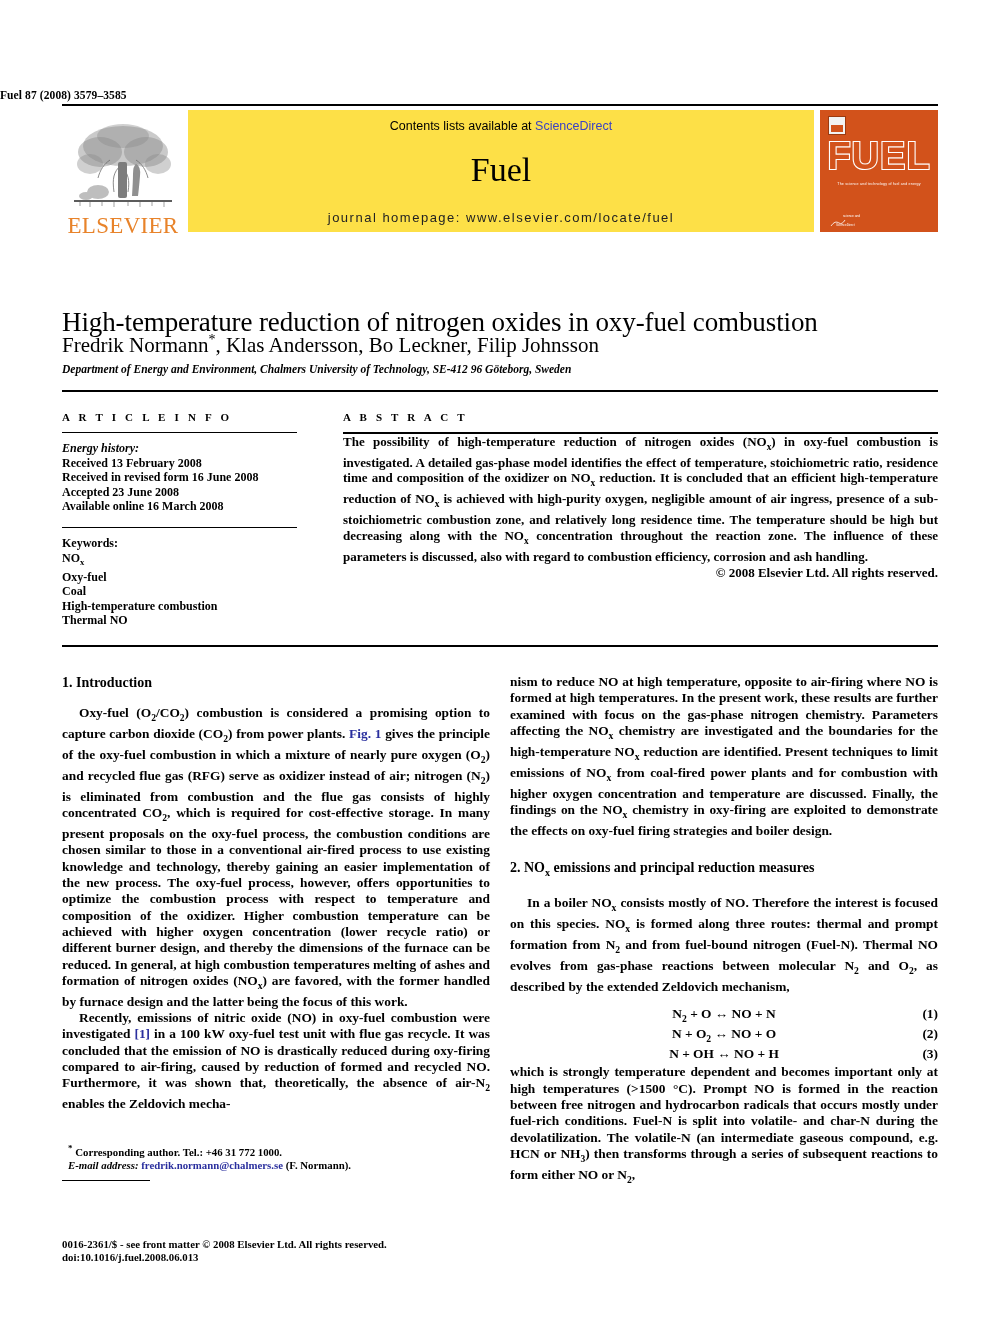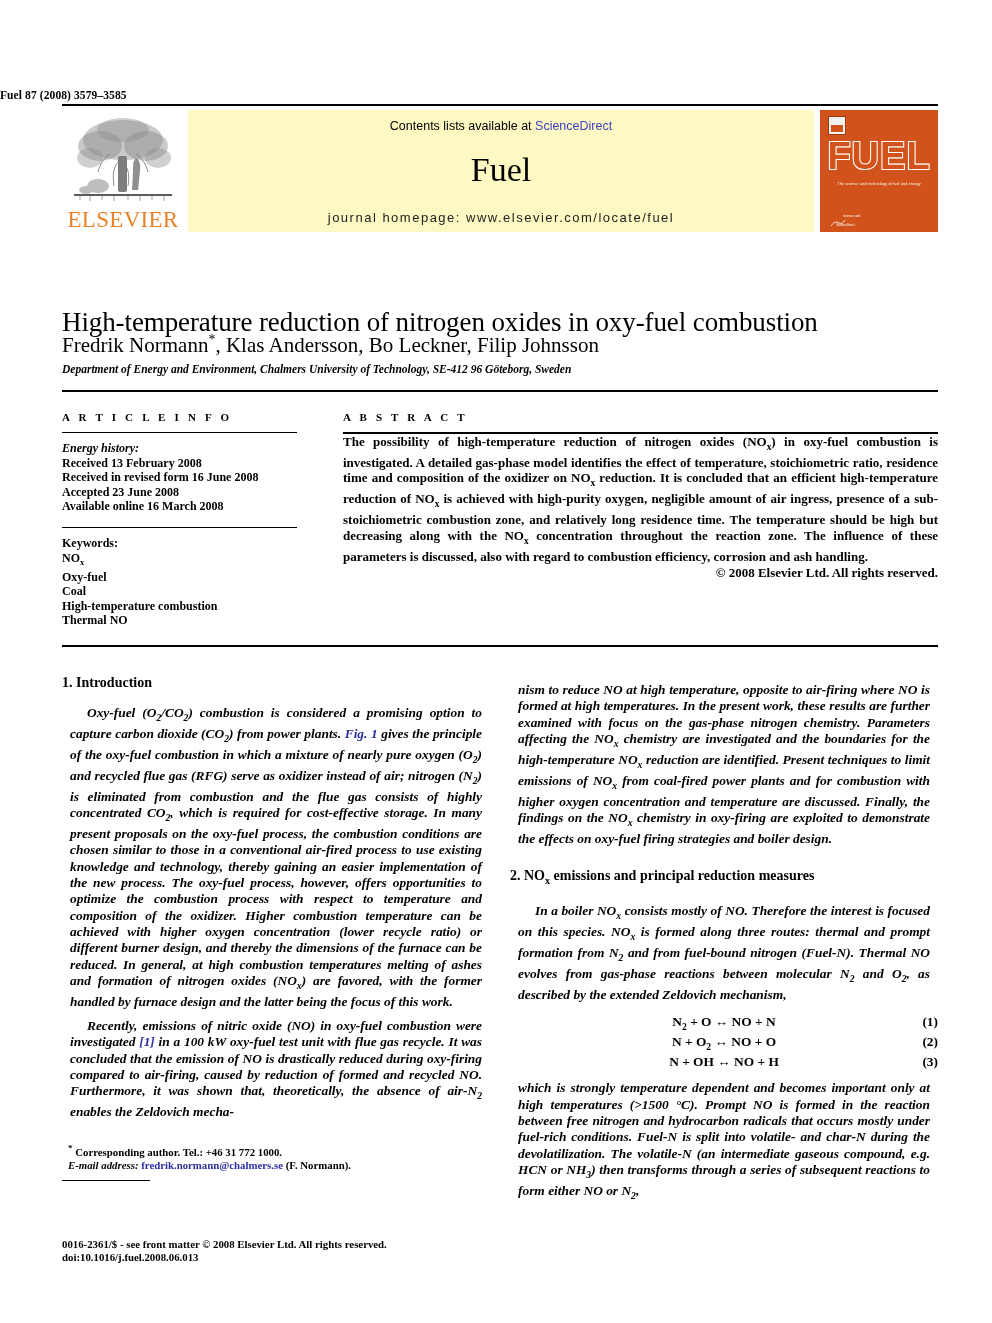--- a/index.html
+++ b/index.html
@@ -43,21 +43,21 @@
   }
   .banner-rule {
     position: absolute;
     left: 0; top: 0;
     width: 876px;
     height: 2px;
     background: #000;
   }
   .elsevier-block {
     position: absolute;
-    left: 0; top: 8px;
+    left: 0; top: 14px;
     width: 122px;
     height: 122px;
   }
   .elsevier-tree {
     position: absolute;
     left: 8px; top: 2px;
     width: 106px;
     height: 92px;
   }
   .elsevier-word {
@@ -69,21 +69,21 @@
     font-family: "Liberation Serif", serif;
     font-size: 23px;
     letter-spacing: 0.3px;
     line-height: 26px;
   }
   .grayband {
     position: absolute;
     left: 126px; top: 6px;
     width: 626px;
     height: 122px;
-    background: #fef9c3;
+    background: #fde047;
   }
   .contents-line {
     position: absolute;
     left: 0; top: 9px;
     width: 626px;
     text-align: center;
     font-family: "Liberation Sans", sans-serif;
     font-size: 12.5px;
     color: #000;
   }
@@ -295,28 +295,27 @@
     width: 428px;
   }
   .head2 {
     font-size: 14px;
     font-weight: bold;
     margin: 0 0 14px 0;
     line-height: 17px;
   }
   .head2.spaced { margin-top: 20px; }
   p.body {
-    margin: 8px;
+    margin: 0;
     font-size: 13.4px;
     line-height: 16.3px;
     text-align: justify;
     text-indent: 17px;
     font-weight: bold;
     hyphens: manual;
-    font-style: italic;
   }
   p.body.noindent { text-indent: 0; }
   .ref-link { color: #2a2f9e; }
 
   
   .eq-list {
     margin-top: 9px;
     text-align: center;
   }
   .eq-row {

